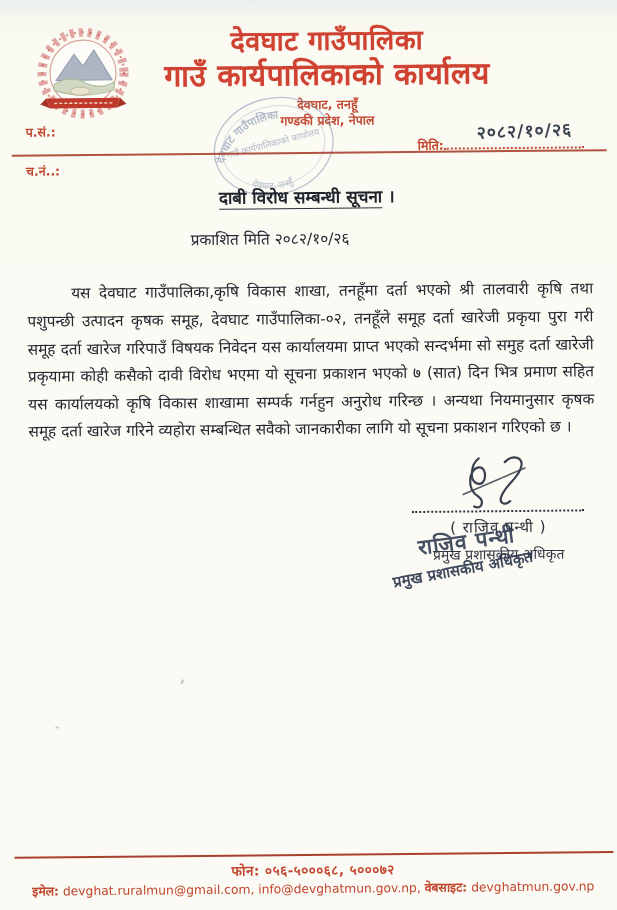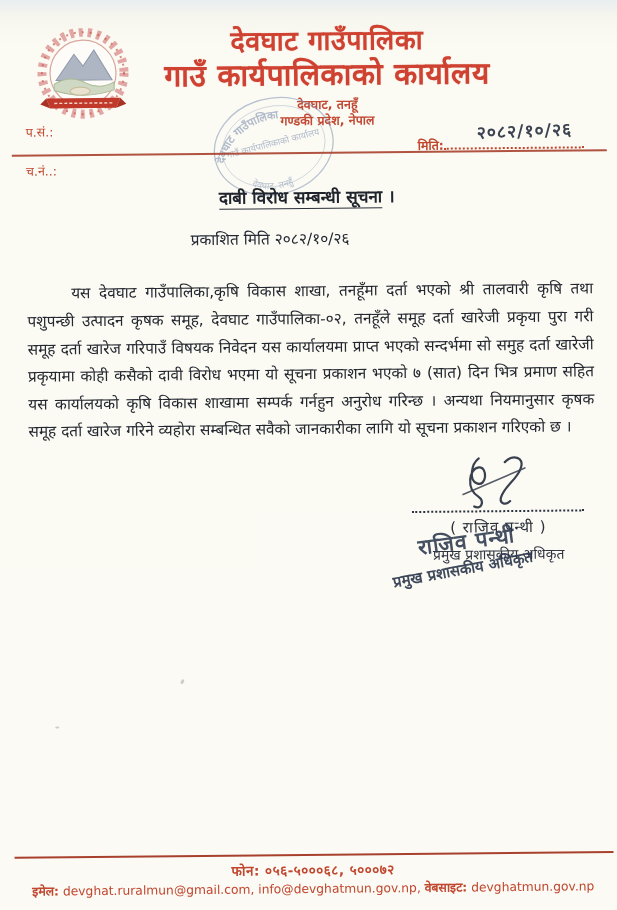--- a/index.html
+++ b/index.html
@@ -19,21 +19,21 @@
   .office-name{font-size:30px;font-weight:bold;letter-spacing:.5px;line-height:1.15;margin-top:2px;
     text-shadow:0 0 1px rgba(207,65,48,.35);}
   .addr{position:absolute;left:120px;top:97px;width:420px;text-align:center;color:#c24a35;}
   .addr div{font-size:12.5px;font-weight:bold;line-height:1.25;}
 
   
   .round-stamp{position:absolute;left:203px;top:92px;width:146px;height:108px;
     transform:rotate(-14deg);opacity:.55;pointer-events:none;}
 
   
-  .ref-label{position:absolute;color:#c1472f;font-size:12.5px;font-weight:normal;}
+  .ref-label{position:absolute;color:#c1472f;font-size:12.5px;font-weight:bold;}
   .ps{left:28px;top:121px;}
   .cn{left:28px;top:160px;}
   .miti-wrap{position:absolute;right:12px;top:135px;width:185px;color:#c1472f;font-size:12.5px;font-weight:bold;}
   .miti-dots{display:inline-block;width:140px;border-bottom:2px dotted #c1472f;height:14px;}
   .hand-date{position:absolute;right:42px;top:120px;font-size:17.5px;color:#3c4453;
     transform:rotate(-1.6deg);letter-spacing:1px;font-weight:bold;}
   .red-rule{position:absolute;left:14px;right:8px;top:152px;border-top:2px solid #a8402e;opacity:.9;}
 
   
   .notice-title{position:absolute;left:0;top:185px;width:100%;text-align:center;

